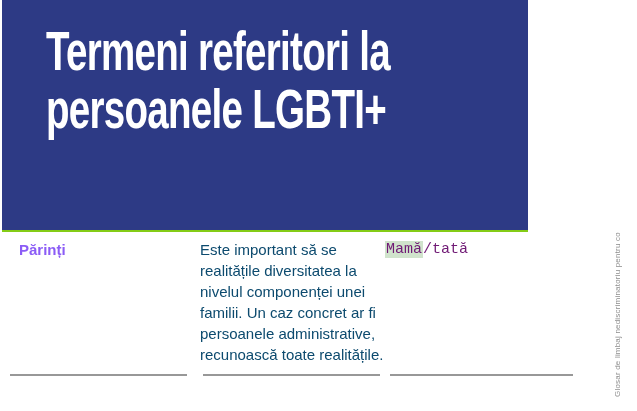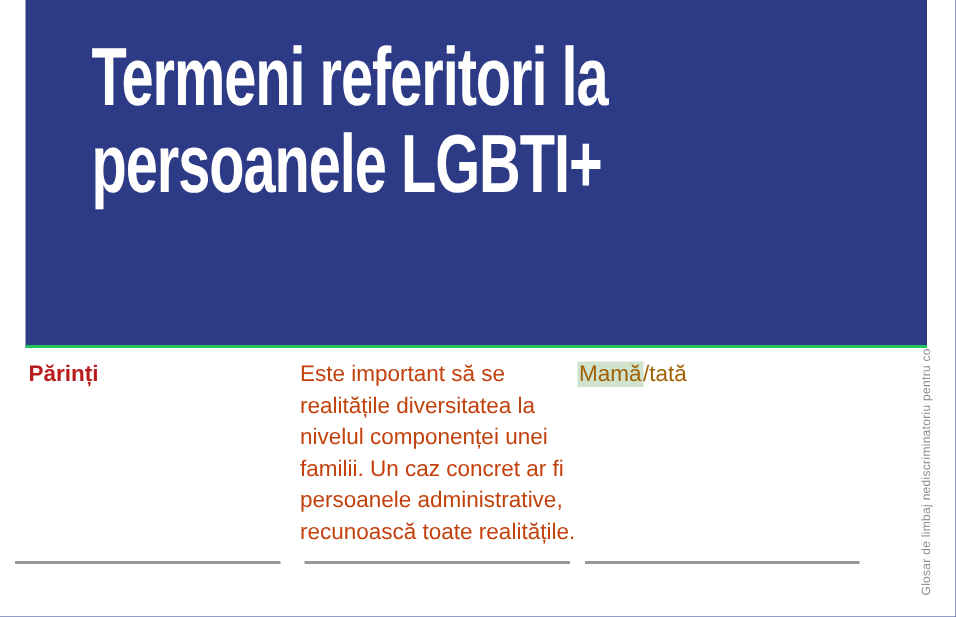--- a/index.html
+++ b/index.html
@@ -7,54 +7,55 @@
     width: 637px; height: 411px;
     background: #ffffff;
     position: relative;
     overflow: hidden;
     font-family: "Liberation Sans", sans-serif;
   }
   .page { position: absolute; inset: 0; }
 
   
   .header {
-    position: absolute; left: 17px; top: 0;
-    width: 601px; height: 232px;
+    position: absolute; left: 2px; top: 0;
+    width: 526px; height: 232px;
     background: #2d3a85;
-    border-bottom: 2px solid #22c55e;
+    border-bottom: 2px solid #84cc16;
     box-sizing: border-box;
     z-index: 2;
   }
   .header-title {
     position: absolute; left: 44px; top: 22px;
     color: #ffffff;
     font-weight: bold;
     font-size: 55px;
     line-height: 58px;
     letter-spacing: -1px;
     transform: scaleX(0.70);
     transform-origin: 0 0;
     white-space: nowrap;
   }
 
   
   .term-col {
     position: absolute; left: 19px; top: 239px; width: 170px;
     font-size: 15px; font-weight: bold; line-height: 21px;
-    color: #b91c1c;
+    color: #8b5cf6;
   }
   .explain-col {
     position: absolute; left: 200px; top: 239px; width: 185px;
     font-size: 15px; line-height: 21px;
-    color: #c2410c;
+    color: #0c4a6e;
   }
   .recommend-col {
     position: absolute; left: 385px; top: 239px; width: 200px;
     font-size: 15px; line-height: 21px;
-    color: #a16207;
+    color: #701a75;
+    font-family: Liberation Mono, monospace;
   }
   .hl {
     background: #d0e3cc;
     padding: 0 1px;
   }
 
   
   .rule {
     position: absolute; top: 374px; height: 2px;
     background: #989898;

